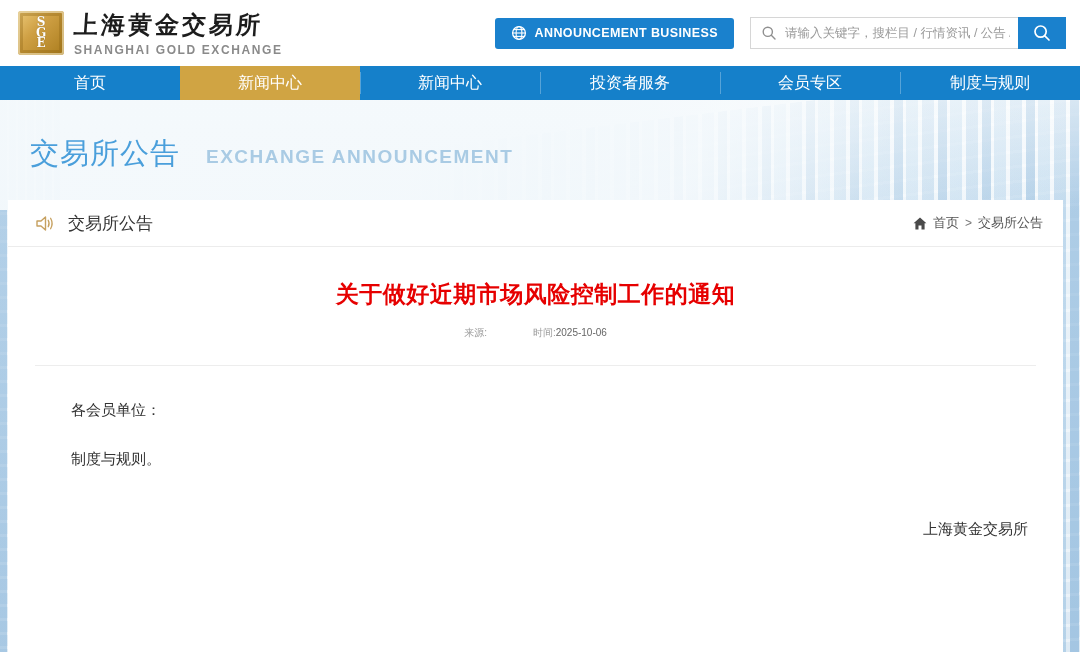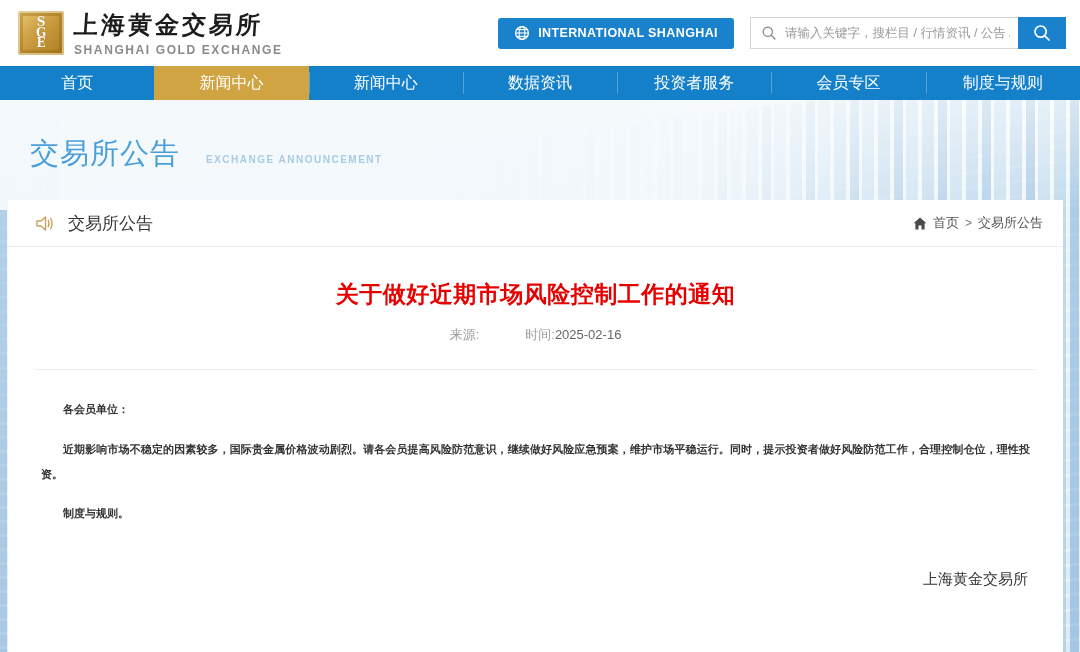--- a/index.html
+++ b/index.html
@@ -101,21 +101,21 @@
     position:absolute; top:0; left:0; right:0; height:110px;
     background:
       linear-gradient(90deg, rgba(244,249,252,.97) 0%, rgba(244,249,252,.88) 58%, rgba(244,249,252,.25) 86%, rgba(244,249,252,0) 100%),
       linear-gradient(180deg, rgba(255,255,255,.5), rgba(255,255,255,0));
   }
 
   .banner-title-row {
     position:absolute; top:34px; left:30px; display:flex; align-items:baseline; gap:26px; z-index:2;
   }
   .banner-title { font-size:29px; color:#4a9fdb; font-weight:500; letter-spacing:1px; }
-  .banner-subtitle { font-size:10px; color:#a9cbe4; letter-spacing:1.5px; font-weight:bold; }
+  .banner-subtitle { font-size:19px; color:#a9cbe4; letter-spacing:1.5px; font-weight:bold; }
 
   
   .card {
     position:absolute; top:100px; left:8px; right:17px; bottom:0;
     background:#fff; z-index:3;
   }
   .card-header {
     height:47px; display:flex; align-items:center; padding:0 20px 0 27px;
     border-bottom:1px solid #ececec;
   }
@@ -123,29 +123,28 @@
   .breadcrumb { margin-left:auto; display:flex; align-items:center; gap:6px; font-size:13px; color:#555; }
   .breadcrumb .crumb-home { color:#555; cursor:pointer; }
   .breadcrumb .sep { color:#777; font-size:12px; }
 
   .article { padding-top:32px; }
   .article-title {
     text-align:center; color:#e60000; font-size:23px; font-weight:bold; letter-spacing:.5px;font-family:Liberation Mono, monospace;
   }
   .article-meta {
     margin-top:16px; display:flex; justify-content:center; align-items:center;
-    gap:46px; font-size:13px; color:#9b9b9b;
+    gap:46px; font-size:10px; color:#9b9b9b;
   }
   .article-meta .time-value { color:#666; }
   .meta-divider { margin:25px 27px 0; border-top:1px solid #ededed; }
 
   .article-body {
-    padding:12px 33px 0; font-size:11px; color:#333; line-height:2.25;
+    padding:12px 33px 0; font-size:15px; color:#333; line-height:2.25;
     text-align:justify;
-    font-weight:bold;
   }
   .article-body p { text-indent:2em; margin-top:15px; }
   .sign-block { padding:0 35px; text-align:right; font-size:15px; color:#333; }
   .signature { margin-top:44px; }
 
   .icon-svg { display:block; }
 </style>
 </head>
 <body>
 
@@ -162,21 +161,21 @@
 
   <div class="header-right">
     <button class="intl-btn">
       <svg class="icon-svg" width="16" height="16" viewBox="0 0 16 16">
         <circle cx="8" cy="8" r="6.4" fill="none" stroke="#fff" stroke-width="1.3"></circle>
         <ellipse cx="8" cy="8" rx="2.9" ry="6.4" fill="none" stroke="#fff" stroke-width="1.1"></ellipse>
         <line x1="1.6" y1="8" x2="14.4" y2="8" stroke="#fff" stroke-width="1.1"></line>
         <line x1="2.5" y1="4.6" x2="13.5" y2="4.6" stroke="#fff" stroke-width="1.1"></line>
         <line x1="2.5" y1="11.4" x2="13.5" y2="11.4" stroke="#fff" stroke-width="1.1"></line>
       </svg>
-      <span>INTERNATIONAL SHANGHAI</span>
+      <span>ANNOUNCEMENT BUSINESS</span>
     </button>
 
     <div class="search-wrap">
       <div class="search-box">
         <svg class="icon-svg" width="16" height="16" viewBox="0 0 16 16">
           <circle cx="6.8" cy="6.8" r="4.6" fill="none" stroke="#8f8f8f" stroke-width="1.4"></circle>
           <line x1="10.3" y1="10.3" x2="14" y2="14" stroke="#8f8f8f" stroke-width="1.4" stroke-linecap="round"></line>
         </svg>
         <input type="text" placeholder="请输入关键字，搜栏目 / 行情资讯 / 公告 / 规则" style="">
       </div>
@@ -187,21 +186,20 @@
         </svg>
       </button>
     </div>
   </div>
 </header>
 
 <nav class="main-nav">
   <div class="nav-item">首页</div>
   <div class="nav-item active">新闻中心</div>
   <div class="nav-item">新闻中心</div>
-  <div class="nav-item">数据资讯</div>
   <div class="nav-item">投资者服务</div>
   <div class="nav-item">会员专区</div>
   <div class="nav-item">制度与规则</div>
 </nav>
 
 <div class="page-bg">
   <div class="buildings">
     <div class="glass"></div>
     <div class="glass-left"></div>
     <div class="shine"></div>
@@ -231,29 +229,28 @@
         <span class="crumb-current">交易所公告</span>
       </div>
     </div>
 
     <article class="article">
       <h1 class="article-title">关于做好近期市场风险控制工作的通知</h1>
 
       <div class="article-meta">
         <span>来源:</span>
         <span>
-          <span>时间:</span><span class="time-value">2025-02-16</span>
+          <span>时间:</span><span class="time-value">2025-10-06</span>
         </span>
       </div>
 
       <div class="meta-divider"></div>
 
       <div class="article-body">
         <p>各会员单位：</p>
-        <p>近期影响市场不稳定的因素较多，国际贵金属价格波动剧烈。请各会员提高风险防范意识，继续做好风险应急预案，维护市场平稳运行。同时，提示投资者做好风险防范工作，合理控制仓位，理性投资。</p>
         <p>制度与规则。</p>
       </div>
 
       <div class="sign-block">
         <div class="signature">上海黄金交易所</div>
 
       </div>
     </article>
   </section>
 </div>

